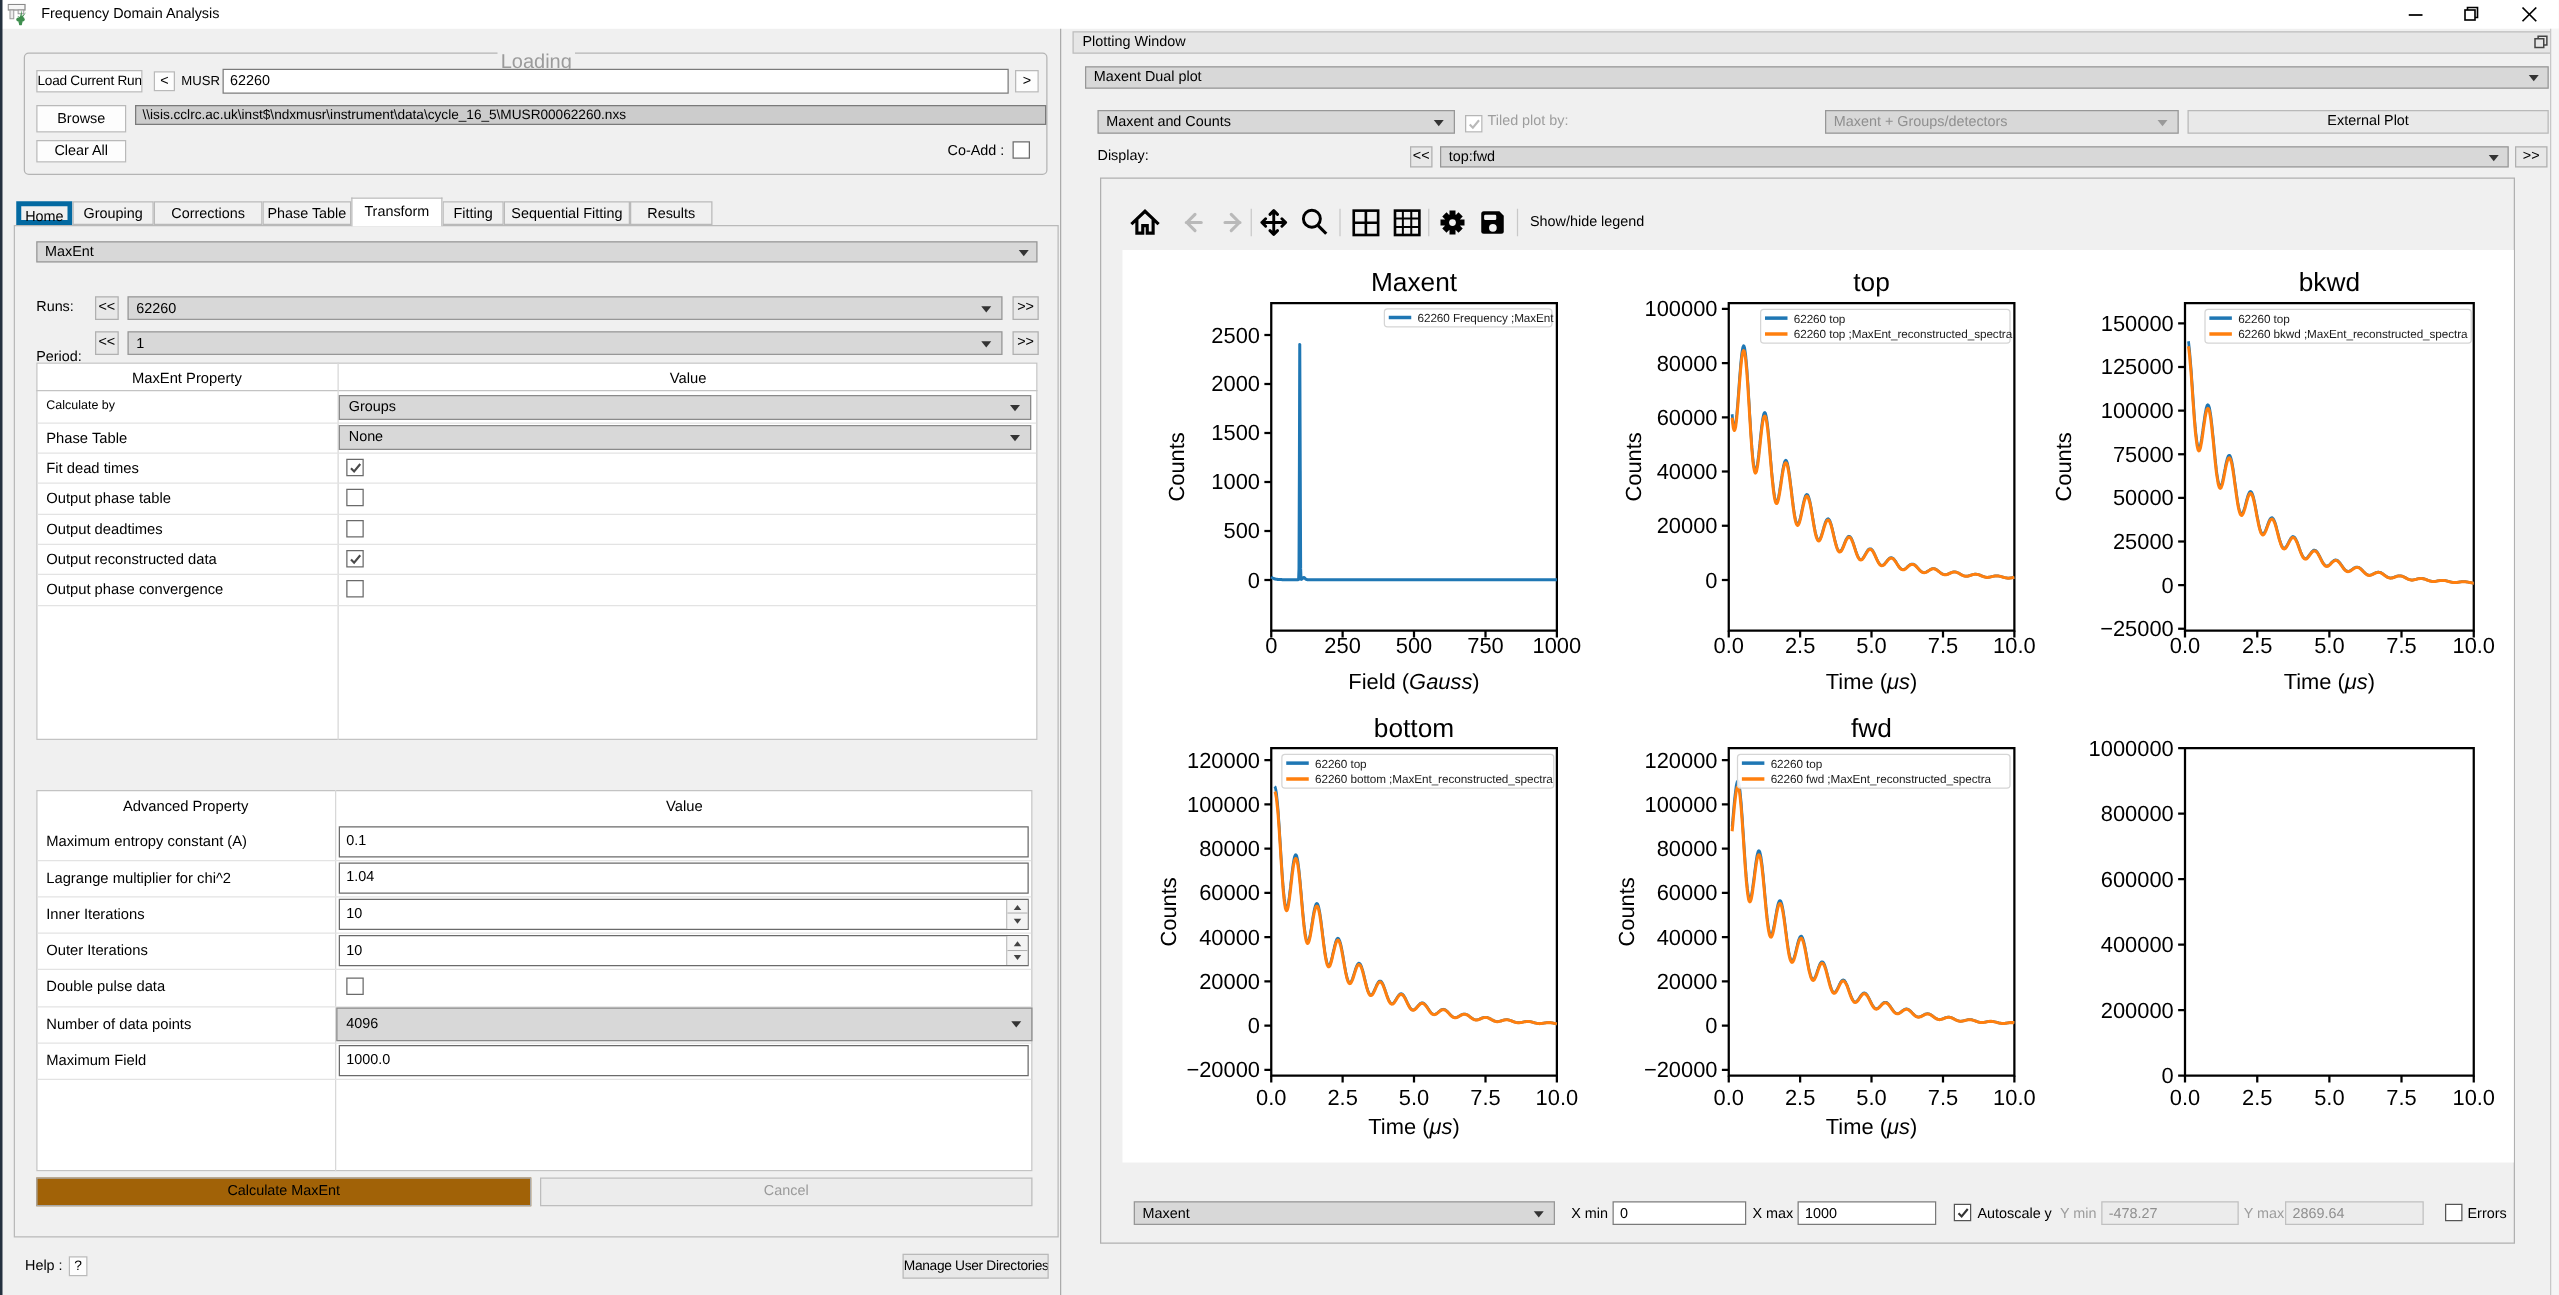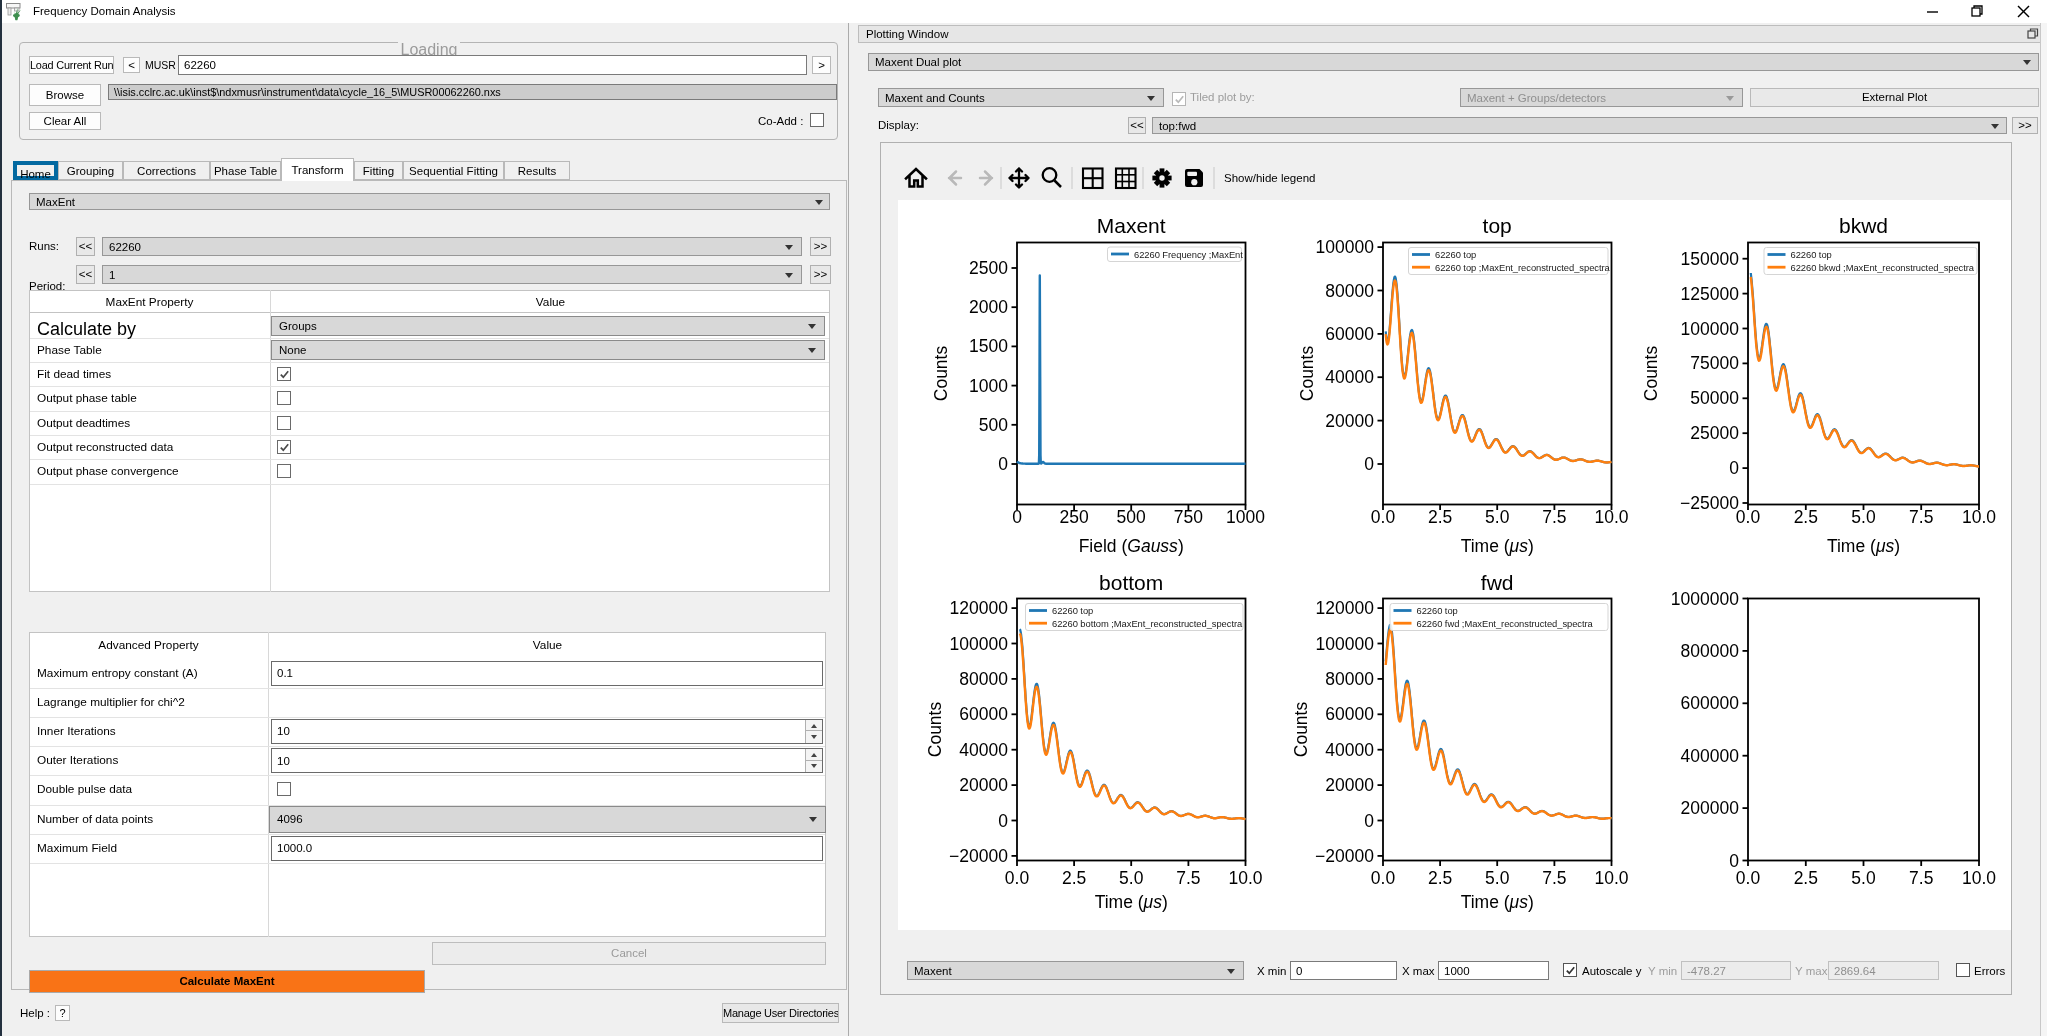--- a/index.html
+++ b/index.html
@@ -80,21 +80,21 @@
       <div class="arr" style="right:8px;"></div>
     </div>
 <div class="btn2" style="left:810px;top:265px;width:21px;height:19px;line-height:17px;">&gt;&gt;</div>
 
 <div class="abs" style="left:29px;top:290px;width:801px;height:302px;background:#fff;border:1px solid #c3c3c3;"></div>
 <div class="abs" style="left:29px;top:290px;width:801px;height:23px;border-bottom:1px solid #c3c3c3;"></div>
 <div class="abs" style="left:270px;top:290px;width:1px;height:302px;background:#d8d8d8;"></div>
 <div class="lbl" style="left:29px;top:295px;width:241px;text-align:center;font-size:11.8px;">MaxEnt Property</div>
 <div class="lbl" style="left:271px;top:295px;width:559px;text-align:center;font-size:11.8px;">Value</div>
 <div class="abs" style="left:30px;top:337.8px;width:799px;height:1px;background:#e3e3e3;"></div>
-    <div class="lbl" style="left:37px;top:318.5px;font-size:18px;">Calculate by</div>
+    <div class="lbl" style="left:37px;top:318.5px;font-size:10px;">Calculate by</div>
     <div class="abs" style="left:30px;top:362.1px;width:799px;height:1px;background:#e3e3e3;"></div>
     <div class="lbl" style="left:37px;top:342.8px;font-size:11.8px;">Phase Table</div>
     <div class="abs" style="left:30px;top:386.4px;width:799px;height:1px;background:#e3e3e3;"></div>
     <div class="lbl" style="left:37px;top:367.1px;font-size:11.8px;">Fit dead times</div>
     <div class="abs" style="left:30px;top:410.7px;width:799px;height:1px;background:#e3e3e3;"></div>
     <div class="lbl" style="left:37px;top:391.4px;font-size:11.8px;">Output phase table</div>
     <div class="abs" style="left:30px;top:435.0px;width:799px;height:1px;background:#e3e3e3;"></div>
     <div class="lbl" style="left:37px;top:415.7px;font-size:11.8px;">Output deadtimes</div>
     <div class="abs" style="left:30px;top:459.3px;width:799px;height:1px;background:#e3e3e3;"></div>
     <div class="lbl" style="left:37px;top:440.0px;font-size:11.8px;">Output reconstructed data</div>
@@ -126,20 +126,23 @@
 <div class="abs" style="left:268px;top:632px;width:1px;height:305px;background:#d8d8d8;"></div>
 <div class="lbl" style="left:29px;top:638px;width:239px;text-align:center;font-size:11.8px;">Advanced Property</div>
 <div class="lbl" style="left:269px;top:638px;width:557px;text-align:center;font-size:11.8px;">Value</div>
 <div class="abs" style="left:30px;top:687.7px;width:795px;height:1px;background:#e3e3e3;"></div>
     <div class="lbl" style="left:37px;top:665.5px;font-size:11.8px;">Maximum entropy constant (A)</div>
     <div class="inp" style="left:271px;top:660.5px;width:552px;height:25.2px;border-color:#6a6a6a;">
       <div class="t" style="font-size:11.5px;">0.1</div>
     </div>
     <div class="abs" style="left:30px;top:716.9px;width:795px;height:1px;background:#e3e3e3;"></div>
     <div class="lbl" style="left:37px;top:694.7px;font-size:11.8px;">Lagrange multiplier for chi^2</div>
+    <div class="inp" style="left:271px;top:689.7px;width:552px;height:25.2px;border-color:#6a6a6a;">
+      <div class="t" style="font-size:11.5px;">1.04</div>
+    </div>
     <div class="abs" style="left:30px;top:746.1px;width:795px;height:1px;background:#e3e3e3;"></div>
     <div class="lbl" style="left:37px;top:723.9px;font-size:11.8px;">Inner Iterations</div>
     <div class="inp" style="left:271px;top:718.9px;width:552px;height:25.2px;border-color:#6a6a6a;">
       <div class="t" style="font-size:11.5px;">10</div>
       <div style="position:absolute;right:0;top:0;width:17px;height:100%;border-left:1px solid #b0b0b0;">
         <div style="position:absolute;left:0;top:0;width:100%;height:50%;border-bottom:1px solid #b0b0b0;background:#f4f4f4;"></div>
         <div style="position:absolute;left:0;bottom:0;width:100%;height:50%;background:#f4f4f4;"></div>
         <div style="position:absolute;left:5px;top:4px;width:0;height:0;border-left:3.5px solid transparent;border-right:3.5px solid transparent;border-bottom:4px solid #444;"></div>
         <div style="position:absolute;left:5px;bottom:4px;width:0;height:0;border-left:3.5px solid transparent;border-right:3.5px solid transparent;border-top:4px solid #444;"></div>
       </div>
@@ -162,21 +165,21 @@
     <div class="lbl" style="left:37px;top:811.5px;font-size:11.8px;">Number of data points</div>
     <div class="combo" style="left:269px;top:805.5px;width:557px;height:27.2px;border-color:#8a8a8a;">
       <div class="t" style="left:7px;font-size:11.5px;">4096</div>
       <div class="arr" style="right:8px;"></div>
     </div>
     <div class="abs" style="left:30px;top:862.9px;width:795px;height:1px;background:#e3e3e3;"></div>
     <div class="lbl" style="left:37px;top:840.7px;font-size:11.8px;">Maximum Field</div>
     <div class="inp" style="left:271px;top:835.7px;width:552px;height:25.2px;border-color:#6a6a6a;">
       <div class="t" style="font-size:11.5px;">1000.0</div>
     </div>
-<div class="abs" style="left:29px;top:970px;width:396px;height:23px;background:#f97316;border:1px solid #a9a9a9;text-align:center;line-height:21px;font-size:11.5px;font-weight:bold;">Calculate MaxEnt</div>
+<div class="abs" style="left:29px;top:942px;width:396px;height:23px;background:#a16207;border:1px solid #a9a9a9;text-align:center;line-height:21px;font-size:11.5px;">Calculate MaxEnt</div>
 <div class="abs" style="left:432px;top:942px;width:394px;height:23px;background:#ececec;border:1px solid #bdbdbd;text-align:center;line-height:21px;font-size:11.5px;color:#9a9a9a;">Cancel</div>
 <div class="lbl" style="left:20px;top:1007px;">Help :</div>
 <div class="btn" style="left:55px;top:1005px;width:15px;height:16px;line-height:14px;font-size:11px;">?</div>
 <div class="btn" style="left:722px;top:1003px;width:117px;height:20px;line-height:18px;background:#e8e8e8;font-size:11px;letter-spacing:-0.25px;">Manage User Directories</div>
 
 <div class="abs" style="left:848px;top:23px;width:1px;height:1013px;background:#ababab;"></div>
 
 <div class="abs" style="left:858px;top:25px;width:1183px;height:18px;background:#e6e6e6;border:1px solid #bdbdbd;"></div>
 <div class="lbl" style="left:866px;top:28px;font-size:11.5px;">Plotting Window</div>
 <svg class="abs" style="left:2027px;top:28px;" width="12" height="12" viewBox="0 0 12 12">

